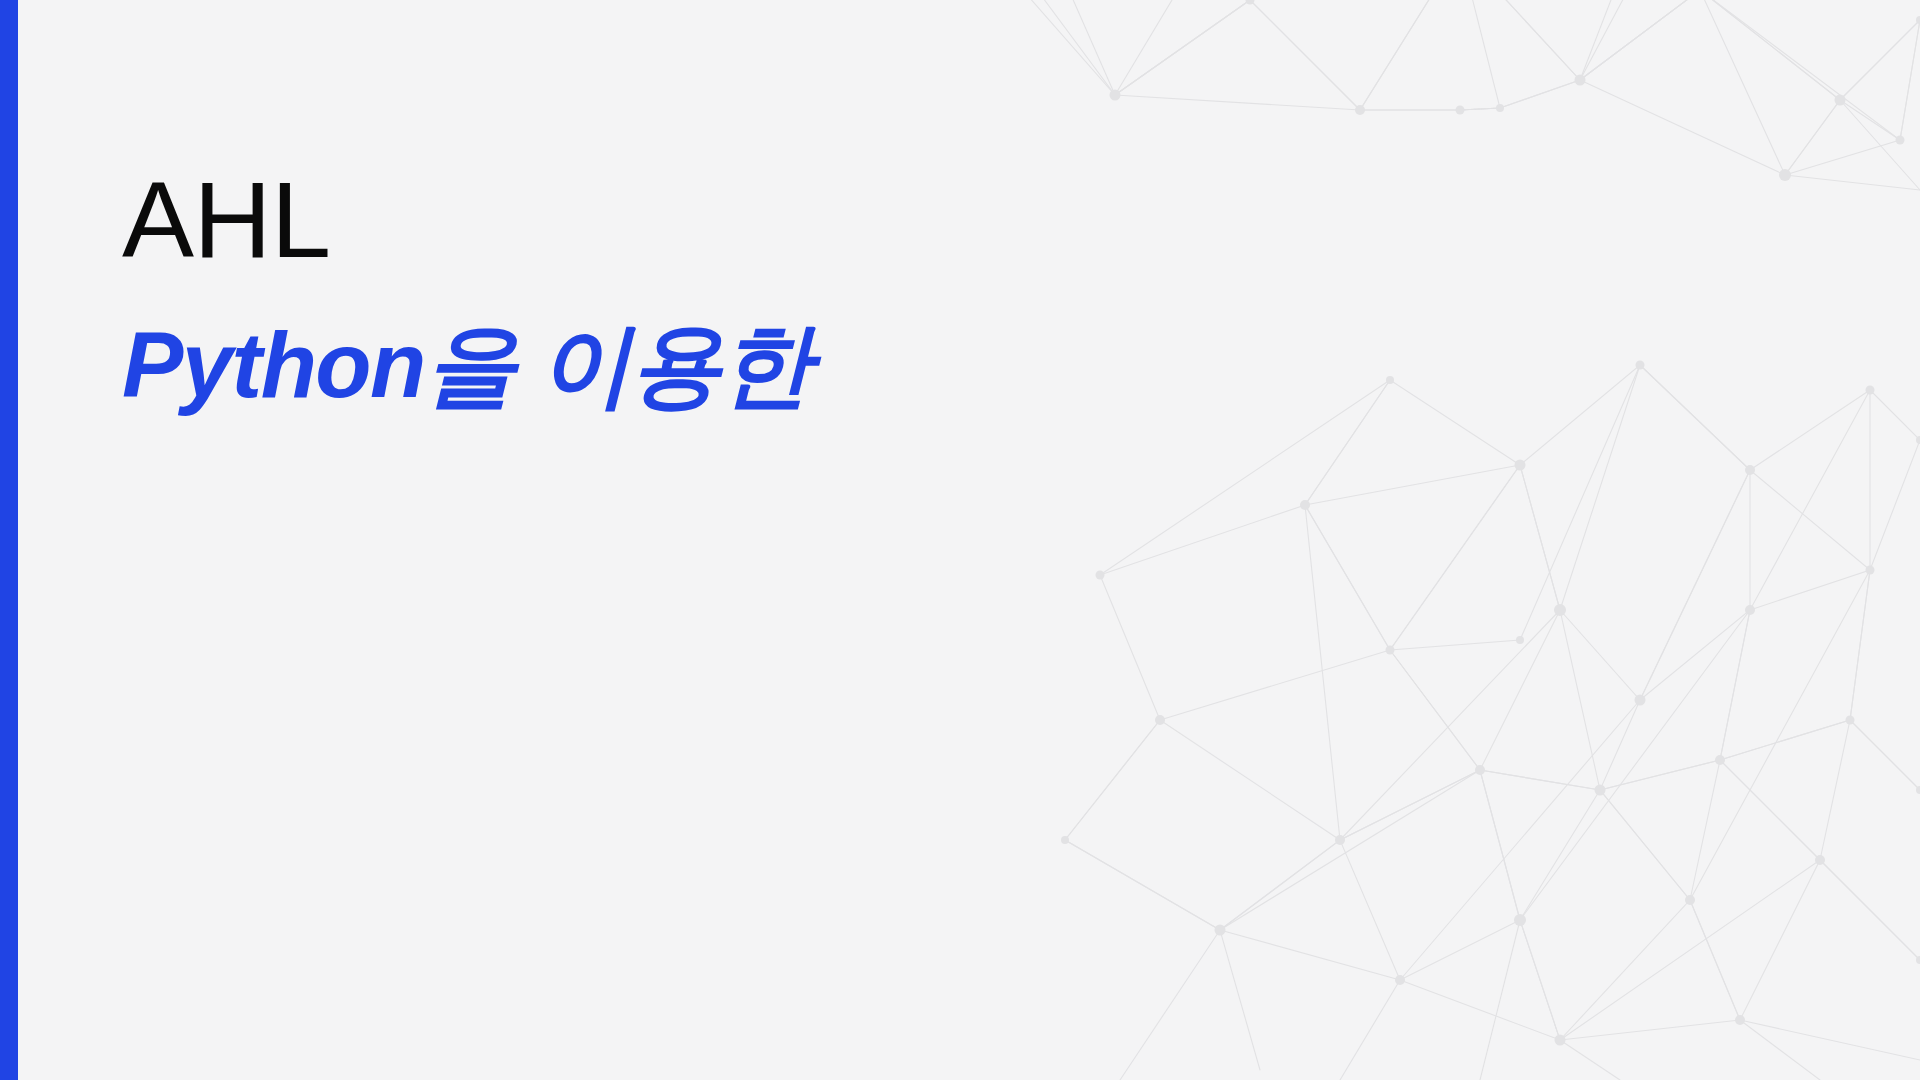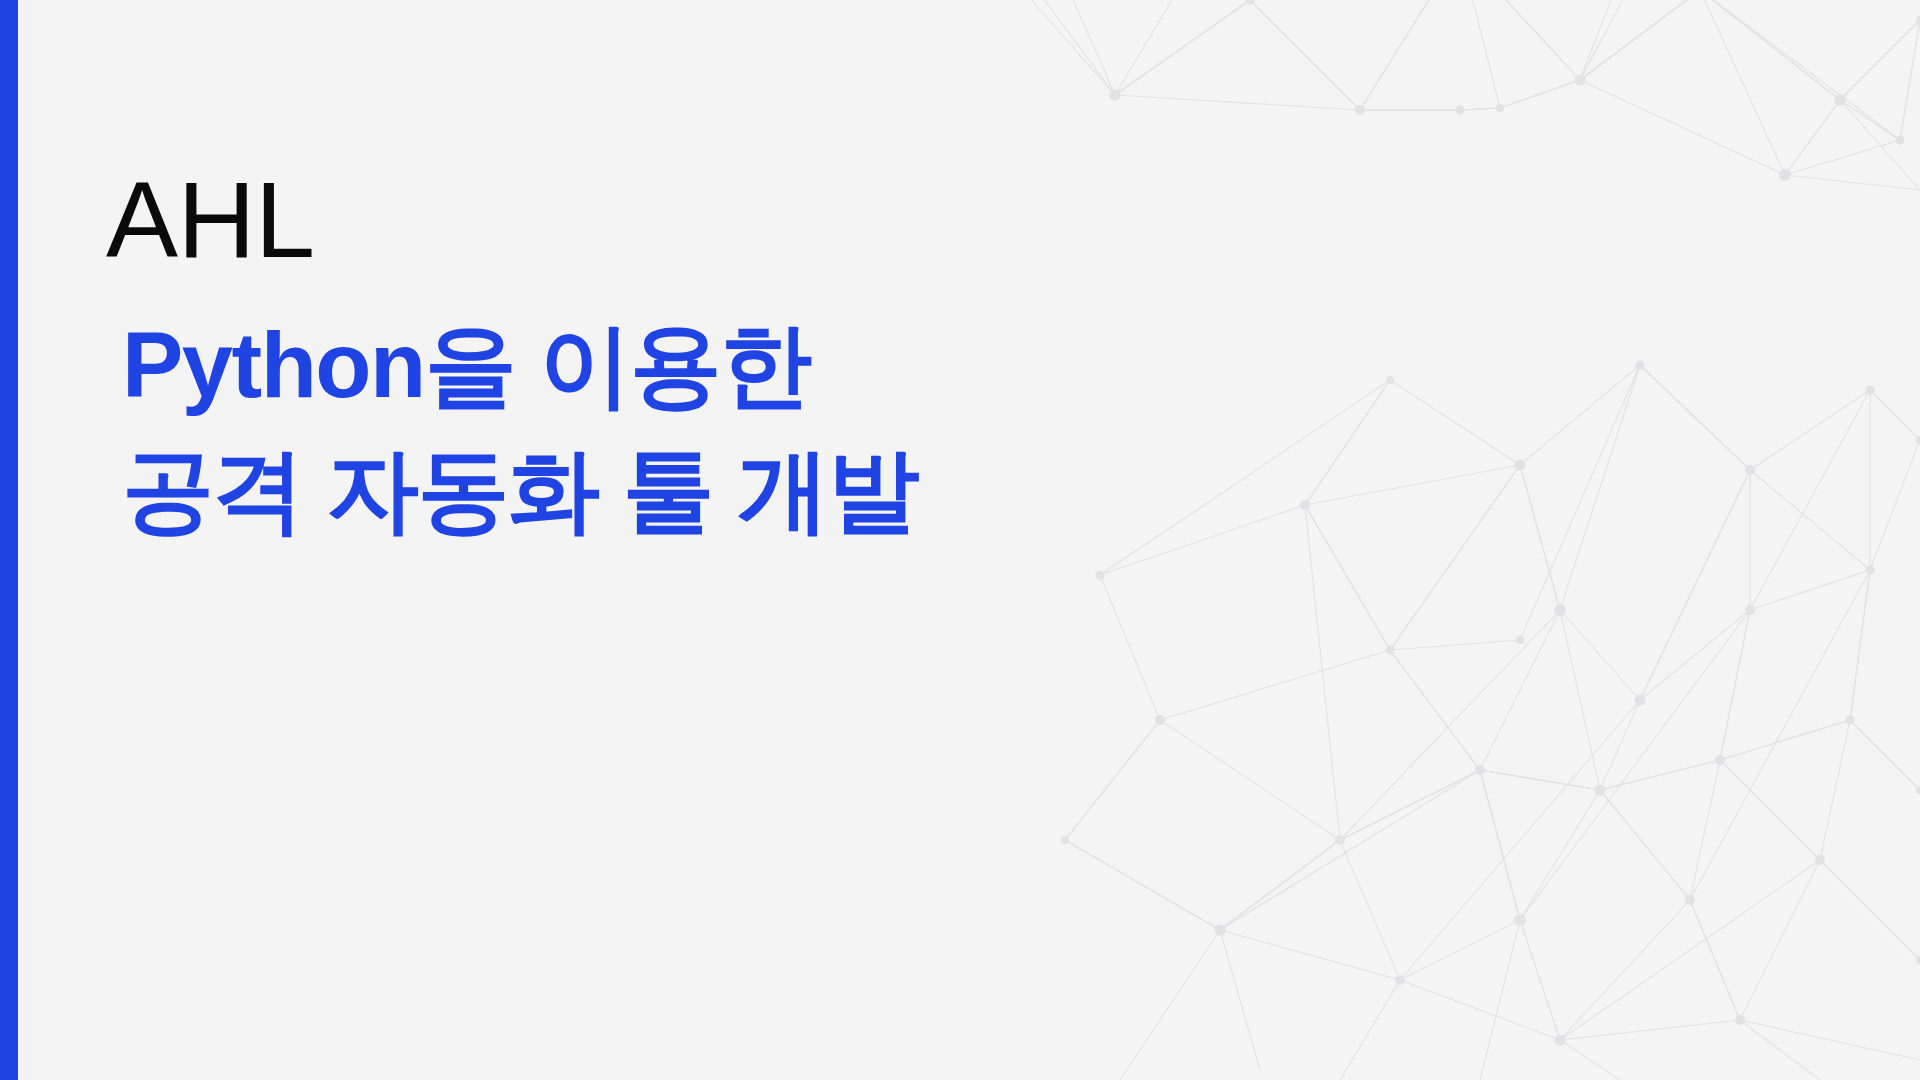--- a/index.html
+++ b/index.html
@@ -46,42 +46,43 @@
     position: absolute;
     left: 0;
     top: 0;
     width: 18px;
     height: 1080px;
   }
 
   
   .title-block {
     position: absolute;
-    left: 106px;
+    left: 122px;
     top: 160px;
     width: 1150px;
   }
 
   .eyebrow {
     font-size: 108px;
     line-height: 1.12;
     font-weight: 400;
     letter-spacing: -0.5px;
     color: #0a0a0a;
     margin: 0 0 22px 0;
     white-space: nowrap;
   }
 
   .headline {
-    margin: 16px;
+    margin: 0;
     font-weight: 700;
     font-size: 92px;
     line-height: 1.36;
     letter-spacing: -1.5px;
     color: #2044e4;
+    font-style: italic;
   }
   .headline-line {
     display: block;
     white-space: nowrap;
   }
 </style>
 </head>
 <body>
 
 <div id="slide" style="background: rgb(244, 244, 245);">
@@ -210,18 +211,17 @@
       <circle cx="1000" cy="640" r="4"></circle>
     </g>
   </svg>
 
   <div class="title-block">
 
     <div class="eyebrow" style="color: rgb(10, 10, 10);">AHL</div>
 
     <h1 class="headline" style="color: rgb(32, 68, 228);">
       <span class="headline-line">Python을 이용한</span>
-      <span class="headline-line">공격 자동화 툴 개발</span>
     </h1>
 
   </div>
 
 </div>
 
 </body></html>

